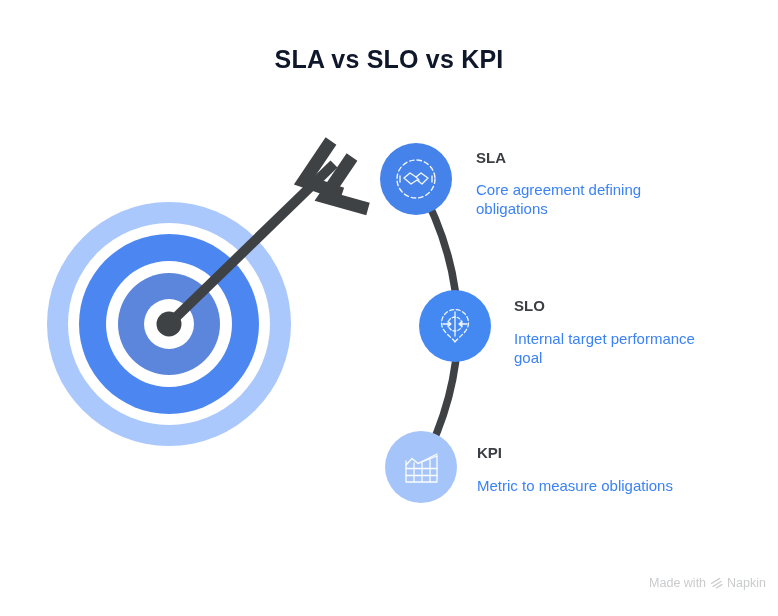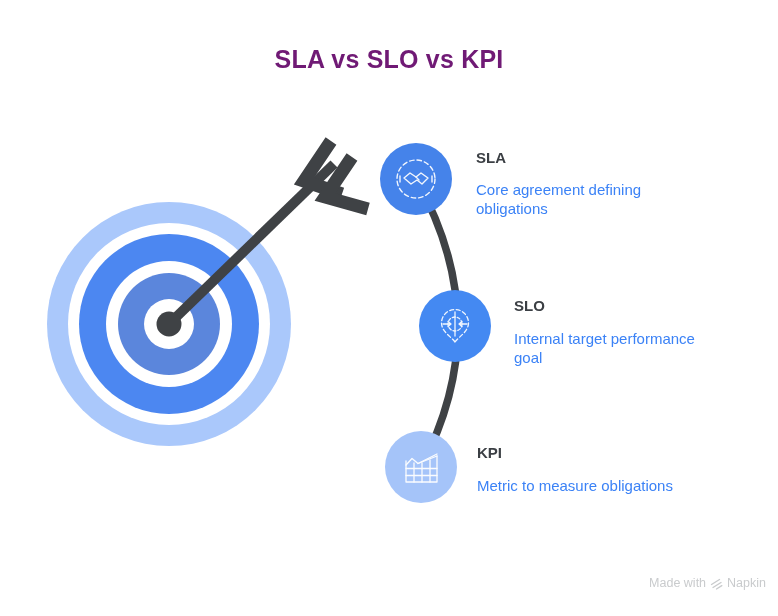--- a/index.html
+++ b/index.html
@@ -2,21 +2,21 @@
 <html><head>
 <meta charset="utf-8">
 <style>
   html,body{margin:0;padding:0;background:#ffffff;}
   .canvas{
     position:relative;width:778px;height:616px;overflow:hidden;background:#ffffff;
     font-family:"Liberation Sans", sans-serif;color:#3c4043;
   }
   .title{
     position:absolute;top:45px;left:0;width:778px;text-align:center;
-    font-size:25px;font-weight:700;letter-spacing:.2px;color:#701a75;
+    font-size:25px;font-weight:700;letter-spacing:.2px;color:#0f172a;
   }
   
   .ring{position:absolute;border-radius:50%;}
   .ring-outer {left:47px; top:202px;width:244px;height:244px;}
   .ring-white1{left:68px; top:223px;width:202px;height:202px;background:#fff;}
   .ring-bright{left:79px; top:234px;width:180px;height:180px;}
   .ring-white2{left:106px;top:261px;width:126px;height:126px;background:#fff;}
   .ring-mid   {left:118px;top:273px;width:102px;height:102px;}
   .ring-white3{left:144px;top:299px;width:50px; height:50px; background:#fff;}
   
@@ -32,21 +32,21 @@
   .node-label{position:absolute;font-size:15px;font-weight:700;color:#3b3f44;}
   .node-desc{position:absolute;font-size:15px;line-height:19px;color:#3b82f6;}
   .label-sla{left:476px;top:149px;}
   .desc-sla {left:476px;top:180px;width:186px;}
   .label-slo{left:514px;top:297px;}
   .desc-slo {left:514px;top:329px;width:202px;}
   .label-kpi{left:477px;top:444px;}
   .desc-kpi {left:477px;top:476px;width:246px;}
   
   .watermark{
-    position:absolute;right:12px;top:576px;display:flex;align-items:center;gap:4px;
+    position:absolute;right:12px;top:576px;display:flex;align-items:flex-start;gap:4px;
     font-size:12.5px;color:#c9cbcd;
   }
   .watermark svg{display:block;}
 </style>
 </head>
 <body>
 
 <div class="canvas">
 
   <div class="title">SLA vs SLO vs KPI</div>

